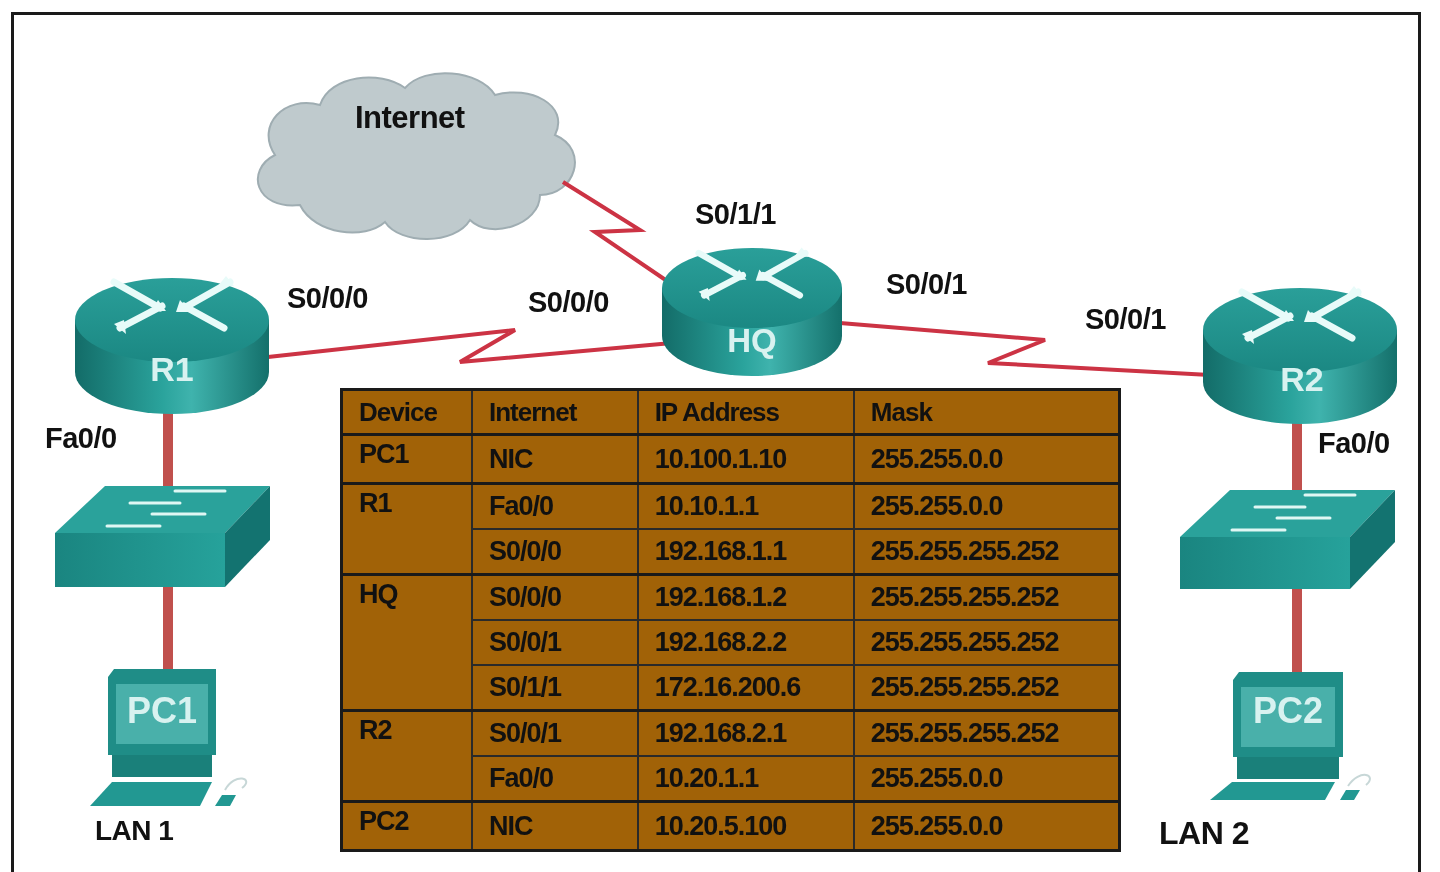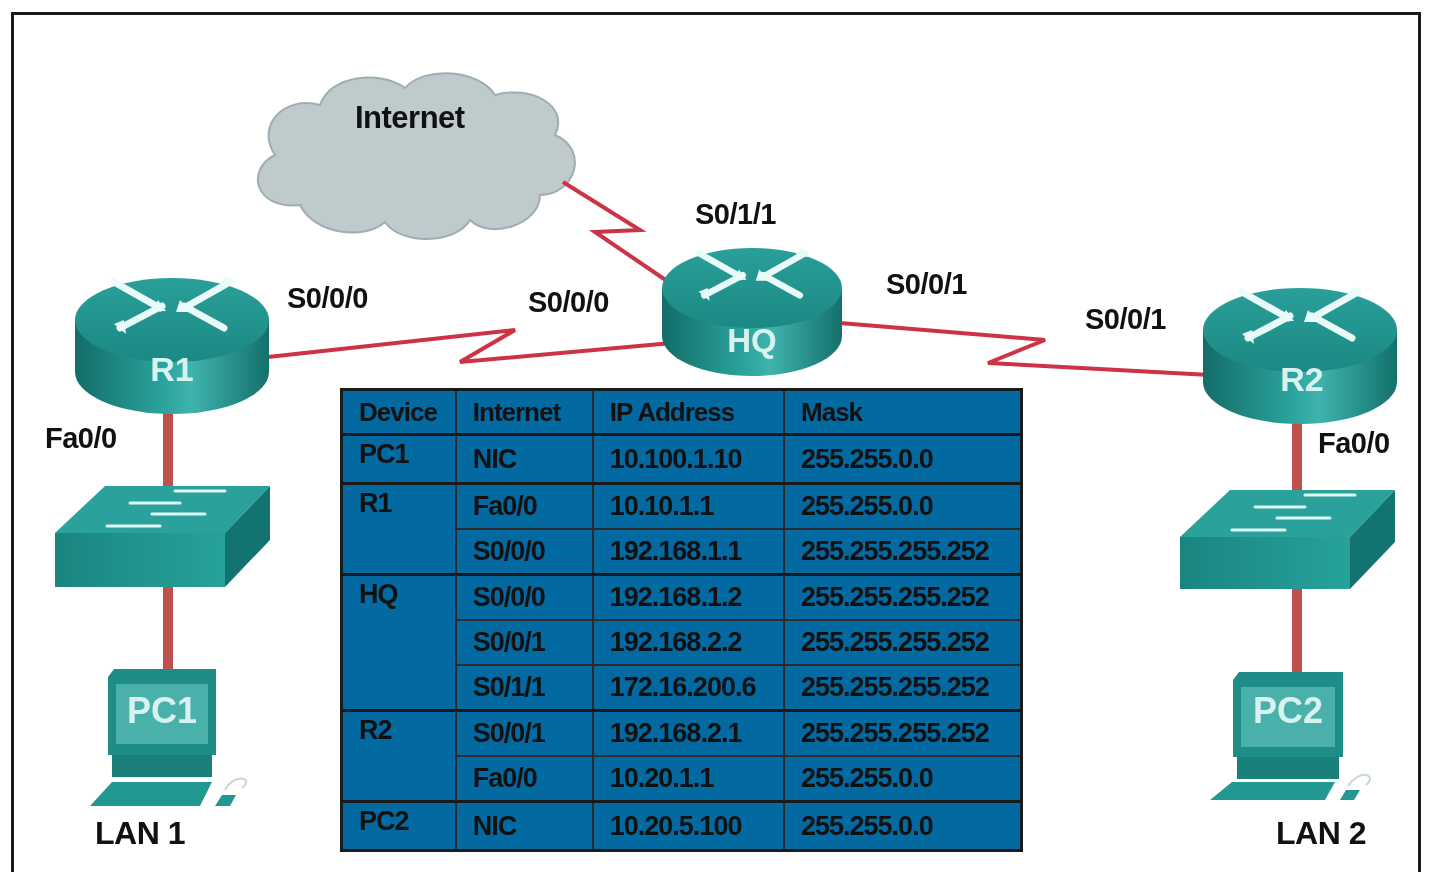--- a/index.html
+++ b/index.html
@@ -5,22 +5,22 @@
     html, body { margin: 0; padding: 0; background: #ffffff; }
     body { width: 1440px; height: 872px; position: relative; overflow: hidden;
            font-family: "Liberation Sans", sans-serif; }
     .frame { position: absolute; left: 11px; top: 12px; width: 1410px; height: 900px;
              border: 3px solid #1a1a1a; box-sizing: border-box; }
     svg.topo { position: absolute; left: 0; top: 0; }
     .lbl { position: absolute; font-family: "Liberation Sans", sans-serif; font-weight: bold;
            color: #111; font-size: 29px; letter-spacing: -0.5px; white-space: nowrap; }
     .dev-name { position: absolute; color: #d8f2f0; font-weight: bold;
                 font-family: "Liberation Sans", sans-serif; text-align: center; }
-    table.addr { position: absolute; left: 340px; top: 388px; width: 683px;
-                 border-collapse: collapse; border: 3px solid #1a1a1a; background: #0369a1;
+    table.addr { position: absolute; left: 340px; top: 388px; width: 781px;
+                 border-collapse: collapse; border: 3px solid #1a1a1a; background: #a16207;
                  font-family: "Liberation Sans", sans-serif; }
     table.addr th, table.addr td { border: 2px solid #2a2a2a; padding: 0 0 0 16px;
       height: 43px; text-align: left; font-size: 27px; font-weight: bold; color: #111;
       letter-spacing: -1px; font-stretch: condensed; }
     table.addr th { height: 42px; font-size: 26px; }
     table.addr td.dev { vertical-align: top; padding-top: 3px; }
     table.addr tr.group-start td { border-top: 3px solid #1a1a1a; }
   </style>
 </head>
 <body>
@@ -146,22 +146,22 @@
 <div class="lbl" style="left:355px; top:100px; font-size:31px;">Internet</div>
 
 <div class="lbl" style="left:287px; top:282px;">S0/0/0</div>
 <div class="lbl" style="left:528px; top:286px;">S0/0/0</div>
 <div class="lbl" style="left:695px; top:198px;">S0/1/1</div>
 <div class="lbl" style="left:886px; top:268px;">S0/0/1</div>
 <div class="lbl" style="left:1085px; top:303px;">S0/0/1</div>
 <div class="lbl" style="left:45px; top:422px;">Fa0/0</div>
 <div class="lbl" style="left:1318px; top:427px;">Fa0/0</div>
 
-<div class="lbl" style="left:95px; top:815px; font-size:32px;">LAN 1</div>
-<div class="lbl" style="left:1276px; top:815px; font-size:32px;">LAN 2</div>
+<div class="lbl" style="left:95px; top:815px; font-size:28px;">LAN 1</div>
+<div class="lbl" style="left:1159px; top:815px; font-size:32px;">LAN 2</div>
 
 <table class="addr">
   <colgroup>
     <col style="width:133px">
       <col style="width:170px">
       <col style="width:220px">
       <col style="width:270px">
   </colgroup>
   <thead>
     <tr>

